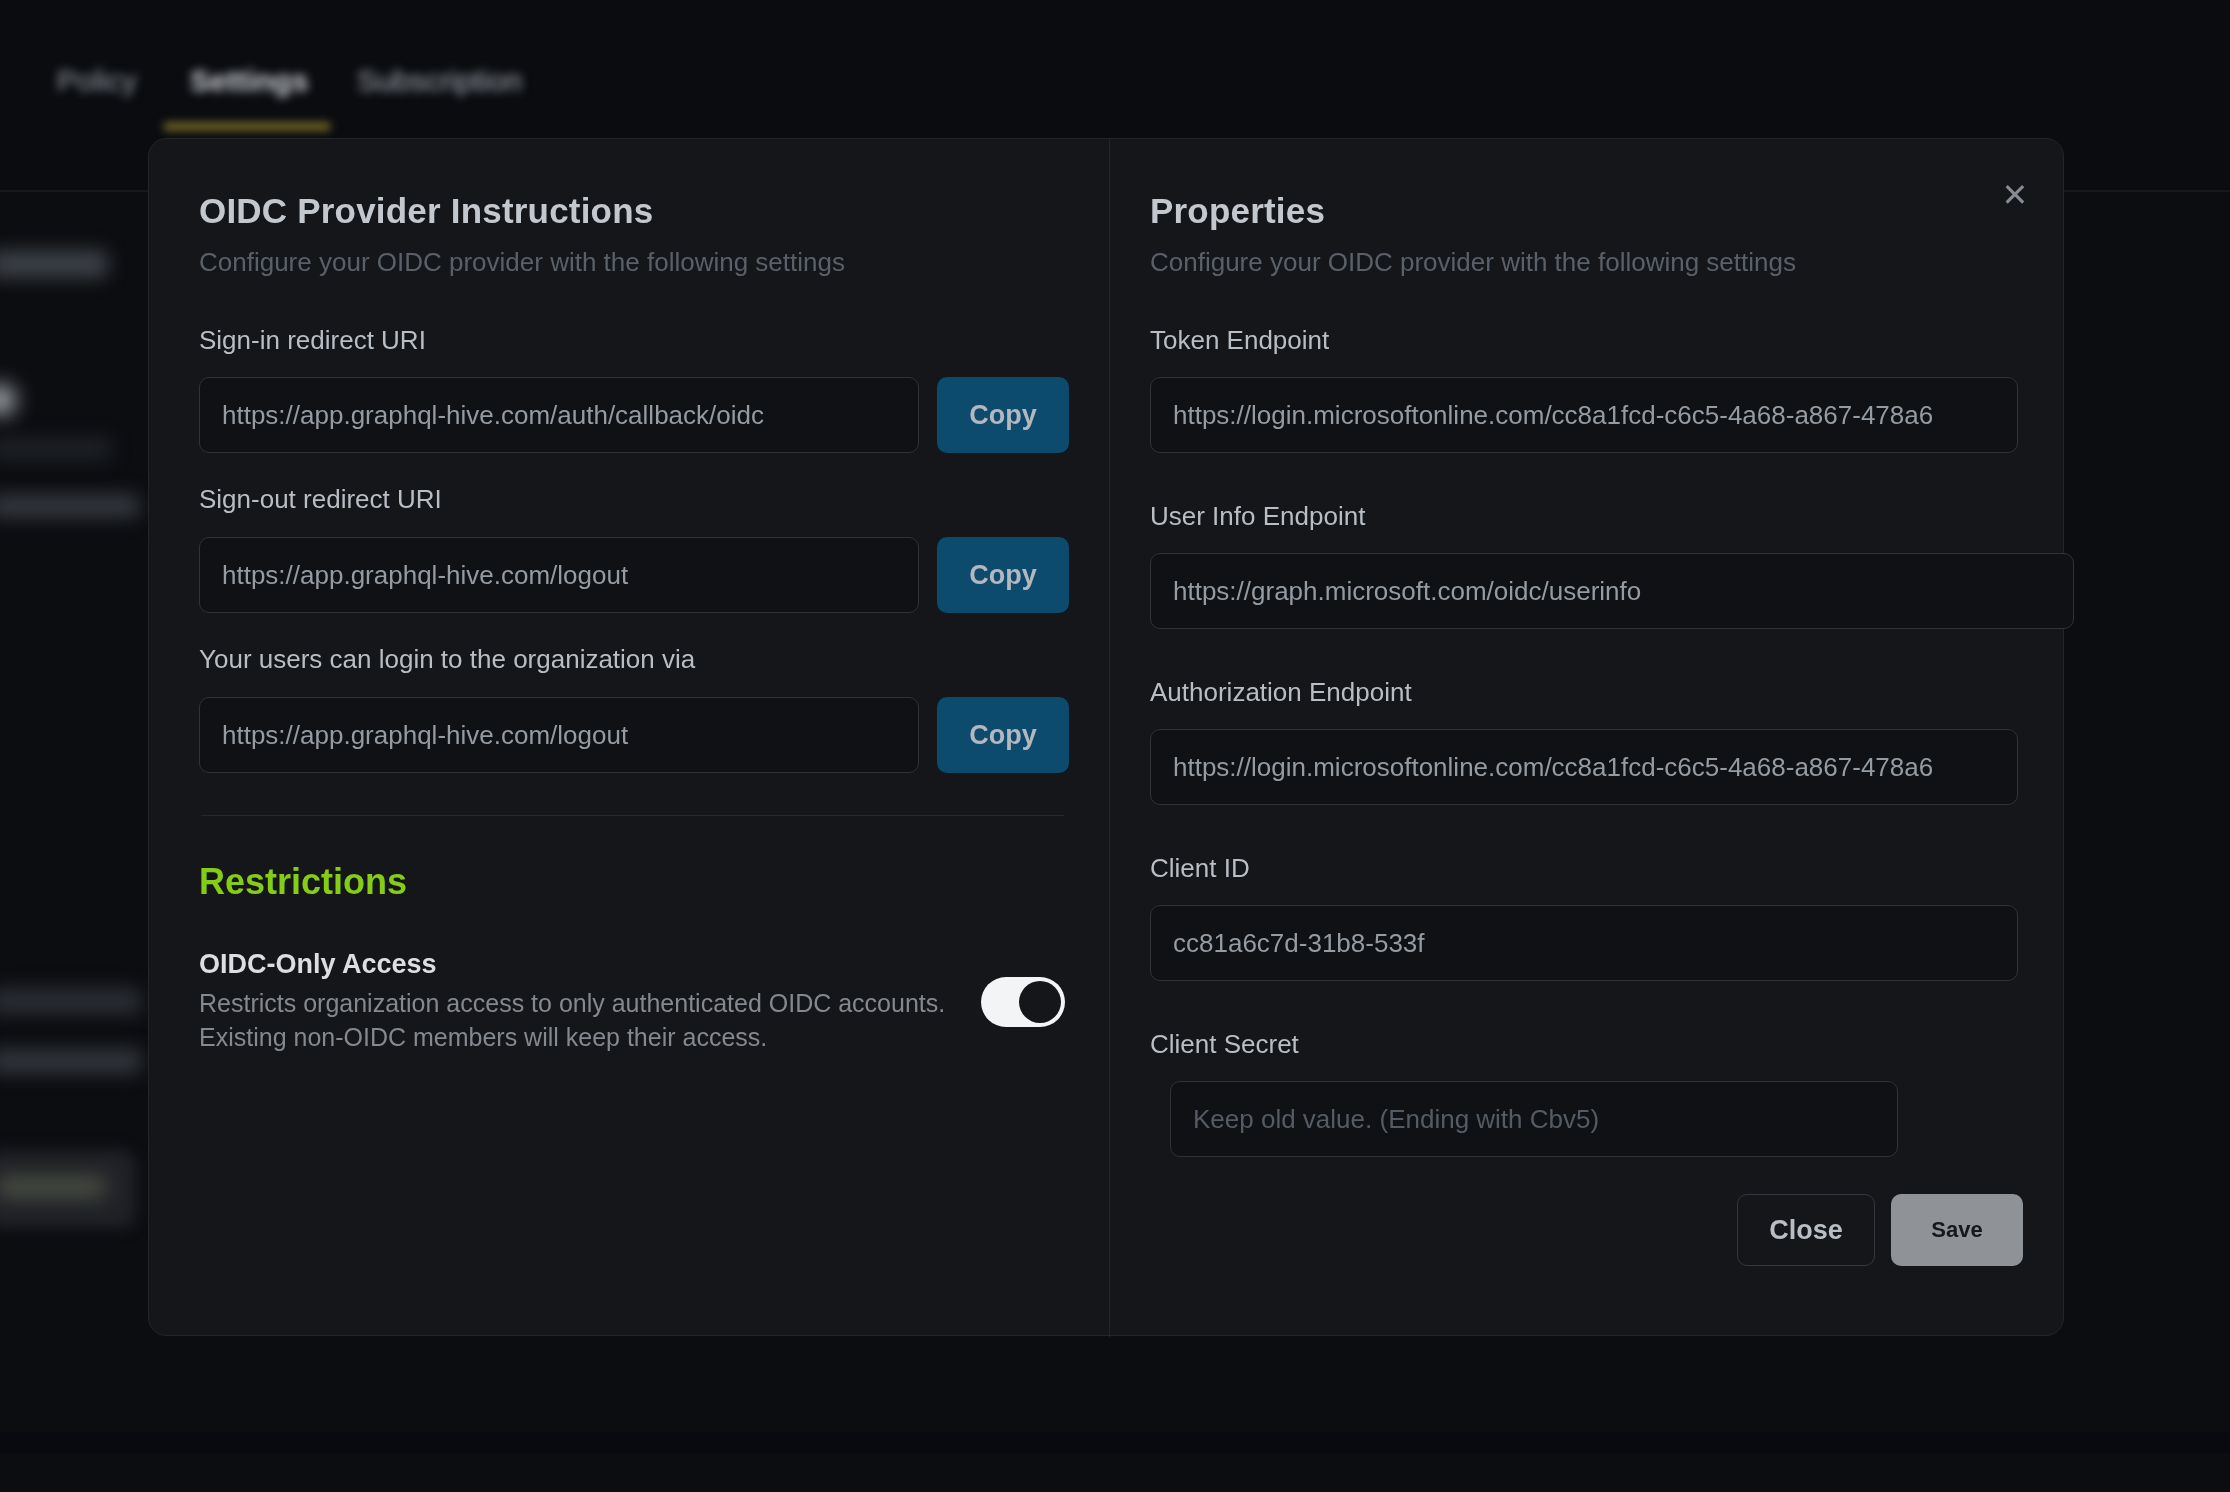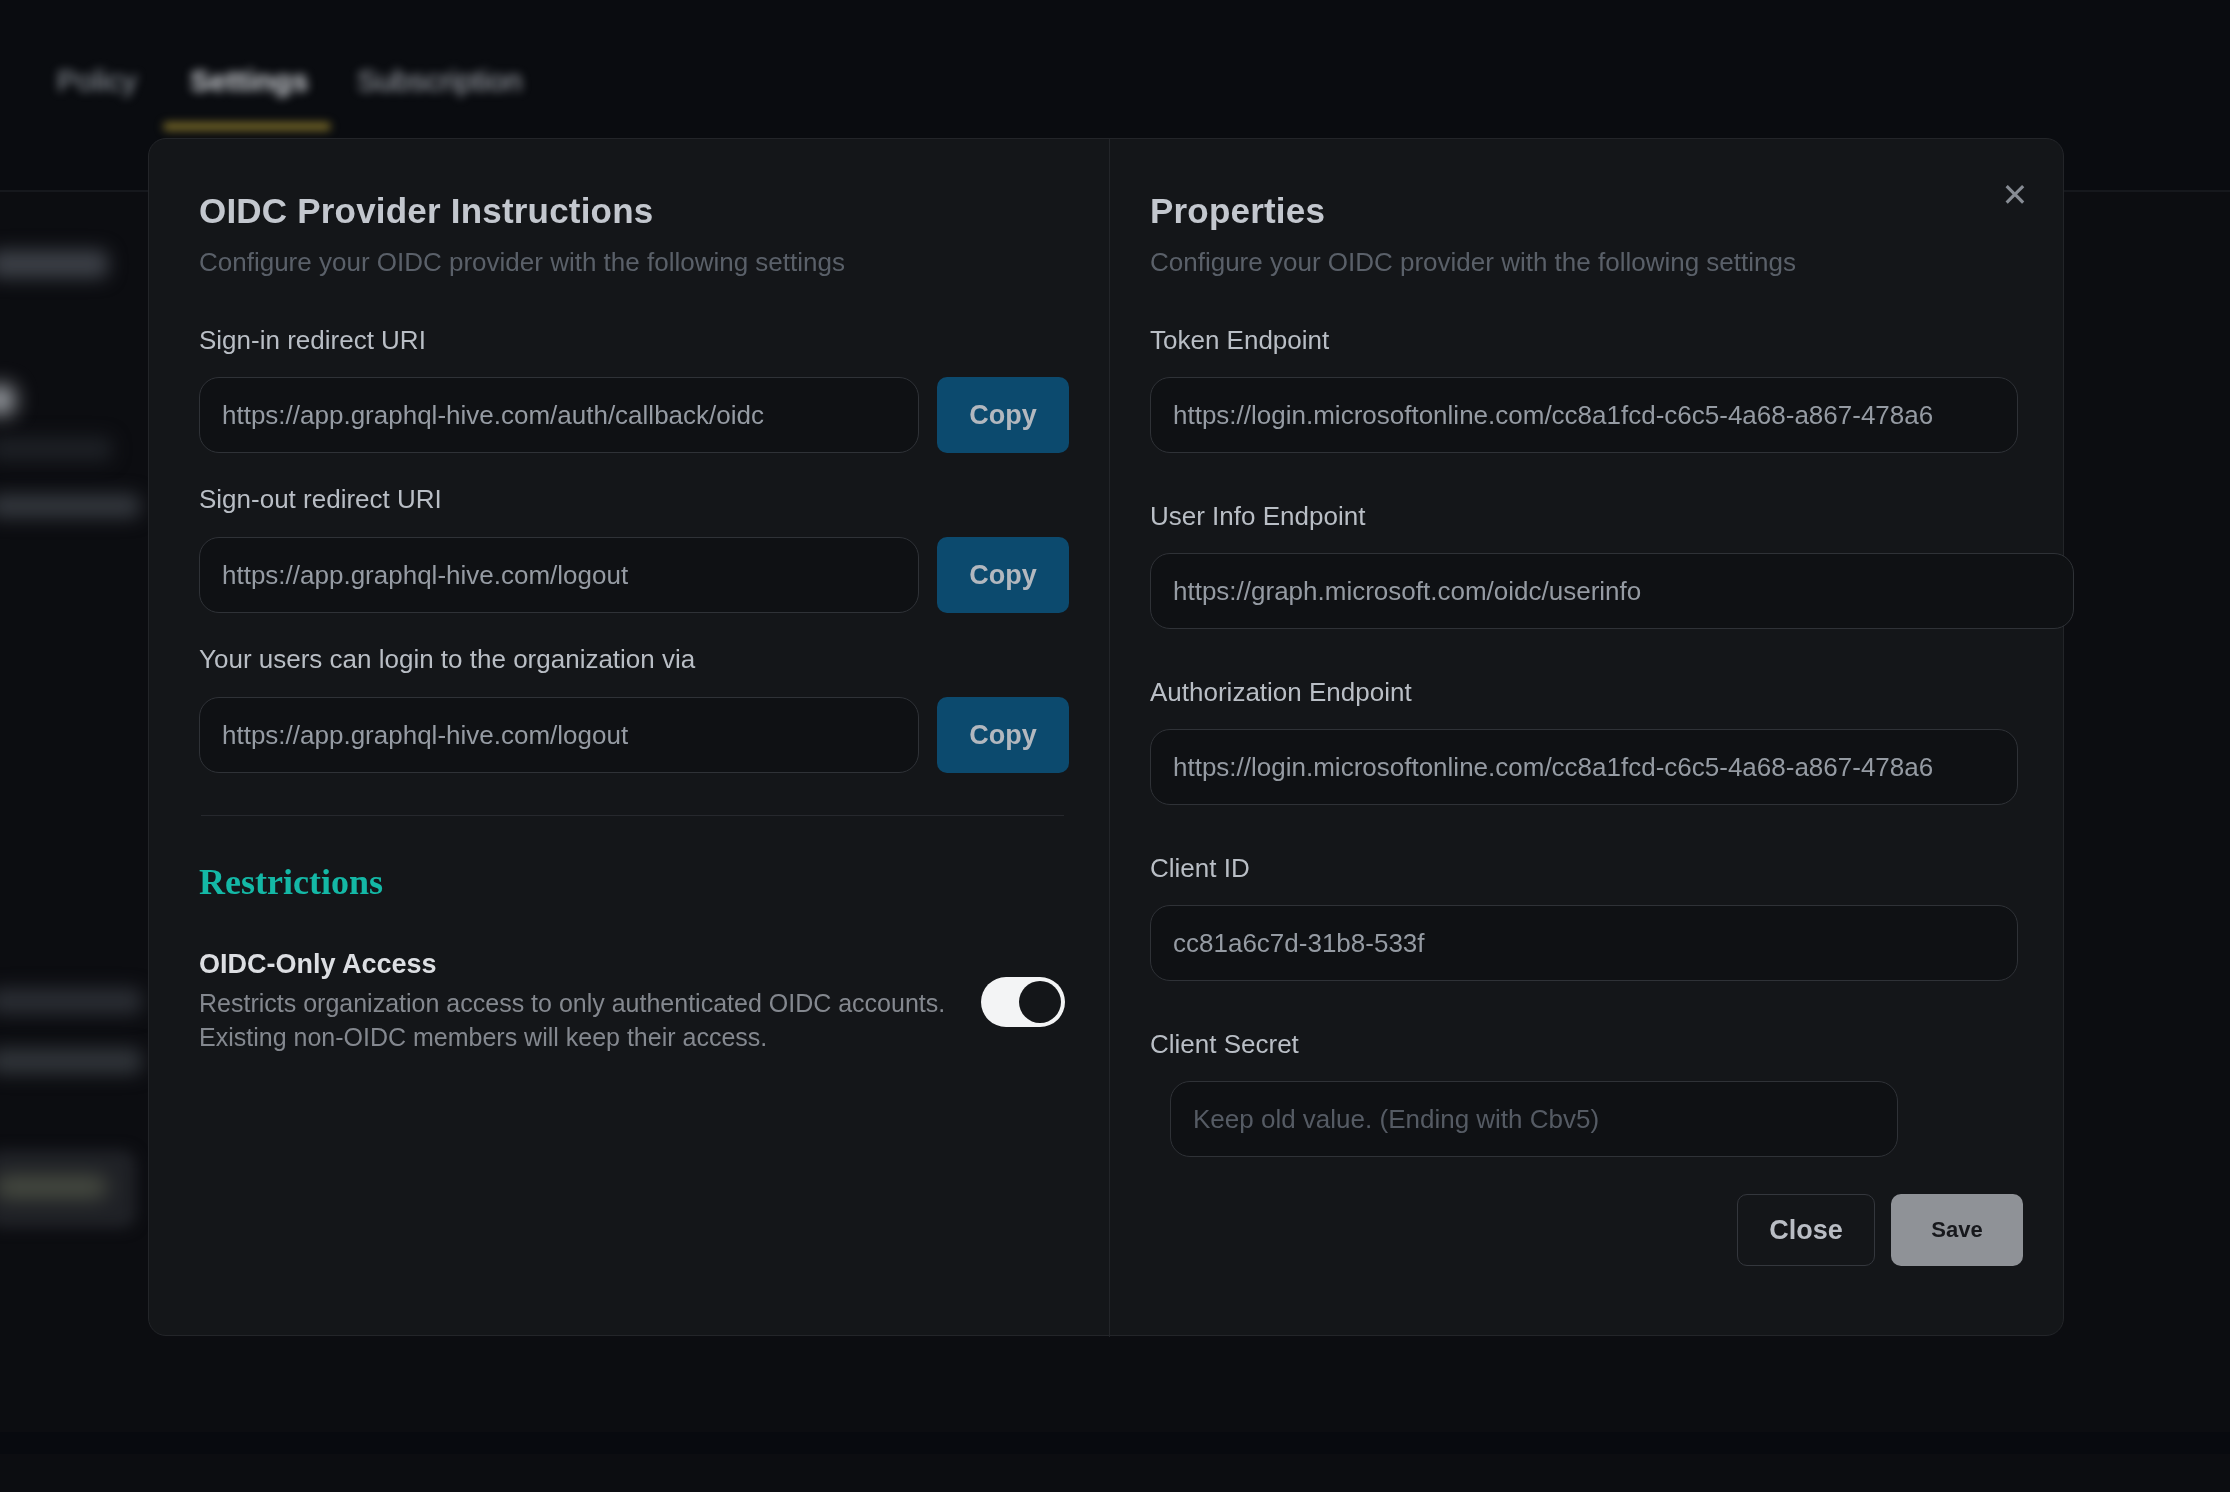--- a/index.html
+++ b/index.html
@@ -38,31 +38,31 @@
   .v-divider { position: absolute; left: 960px; top: 0; width: 1px; height: 1198px; background: #232529; }
   .close-x { position: absolute; left: 1840px; top: 30px; width: 52px; height: 52px;
     display: flex; align-items: center; justify-content: center;
     font-size: 32px; color: #878c94; background: transparent; border: none; cursor: pointer; }
 
   .col-title { position: absolute; font-size: 35px; font-weight: 600; color: #c3c7ce; letter-spacing: 0.2px; }
   .col-sub { position: absolute; font-size: 26px; color: #5a6069; }
 
   .f-label { position: absolute; font-size: 26px; font-weight: 400; color: #b9bec5; }
   .field { position: absolute; height: 76px; background: #0f1114; border: 1px solid #2f3237;
-    border-radius: 20px; color: #959ba3; font-size: 26px; padding: 0 22px;
+    border-radius: 10px; color: #959ba3; font-size: 26px; padding: 0 22px;
     font-family: "Liberation Sans", "DejaVu Sans", sans-serif; outline: none; }
   .field::placeholder { color: #555b64; }
 
   .copy-btn { position: absolute; width: 132px; height: 76px; background: #0c4a6e; border: none;
     border-radius: 10px; color: #b3b8bf; font-size: 27px; font-weight: 600; cursor: pointer;
     font-family: "Liberation Sans", "DejaVu Sans", sans-serif; }
 
   .h-divider { position: absolute; left: 52px; top: 676px; width: 863px; height: 1px; background: #26282d; }
 
-  .restrictions-title { position: absolute; left: 50px; top: 722px; font-size: 36px; font-weight: 700; color: #14b8a6; font-family: Liberation Serif, serif; }
+  .restrictions-title { position: absolute; left: 50px; top: 722px; font-size: 36px; font-weight: 700; color: #84cc16; }
   .toggle-label { position: absolute; left: 50px; top: 810px; font-size: 27px; font-weight: 700; color: #dcdee2; }
   .toggle-desc { position: absolute; left: 50px; font-size: 25px; color: #84888f; }
 
   .toggle { position: absolute; left: 832px; top: 838px; width: 84px; height: 50px;
     background: #f3f4f5; border-radius: 25px; border: none; cursor: pointer; }
   .toggle-thumb { position: absolute; right: 4px; top: 4px; width: 42px; height: 42px;
     background: #141619; border-radius: 50%; }
 
   .btn-row-close { position: absolute; left: 1588px; top: 1055px; width: 138px; height: 72px;
     background: transparent; border: 1px solid #34373d; border-radius: 10px;

